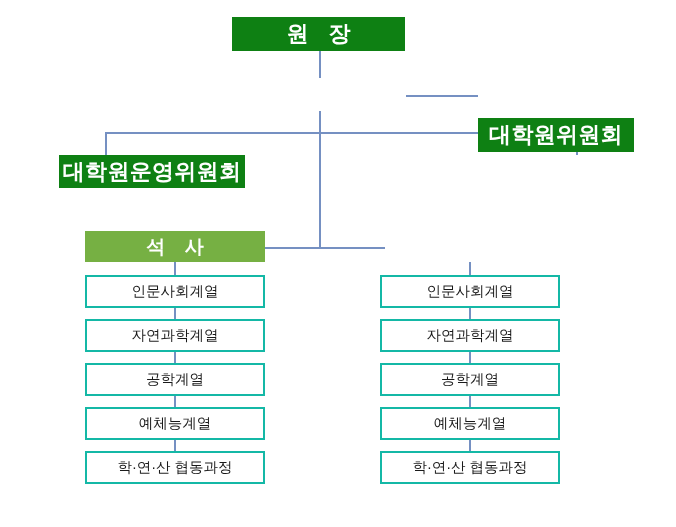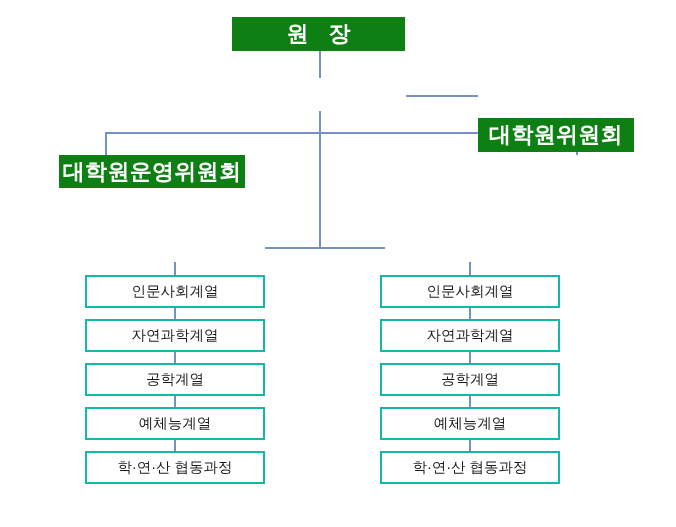--- a/index.html
+++ b/index.html
@@ -97,20 +97,23 @@
 
   <div class="node node-dark" style="left:478px; top:78px; width:156px; height:34px;margin-top:40px;">
     <span>대학원위원회</span>
   </div>
 
   <div class="node node-dark" style="left:12px; top:155px; width:186px; height:33px;margin-left:47px;">
     <span>대학원운영위원회</span>
   </div>
 
 
+  <div class="node node-light spaced" style="left:85px; top:231px; width:180px; height:31px;">
+    <span>석 사</span>
+  </div>
 
 
   <div class="node node-plain" style="left:85px; top:275px; width:180px; height:33px;">
     <span>인문사회계열</span>
   </div>
   <div class="node node-plain" style="left:85px; top:319px; width:180px; height:33px;">
     <span>자연과학계열</span>
   </div>
   <div class="node node-plain" style="left:85px; top:363px; width:180px; height:33px;">
     <span>공학계열</span>

